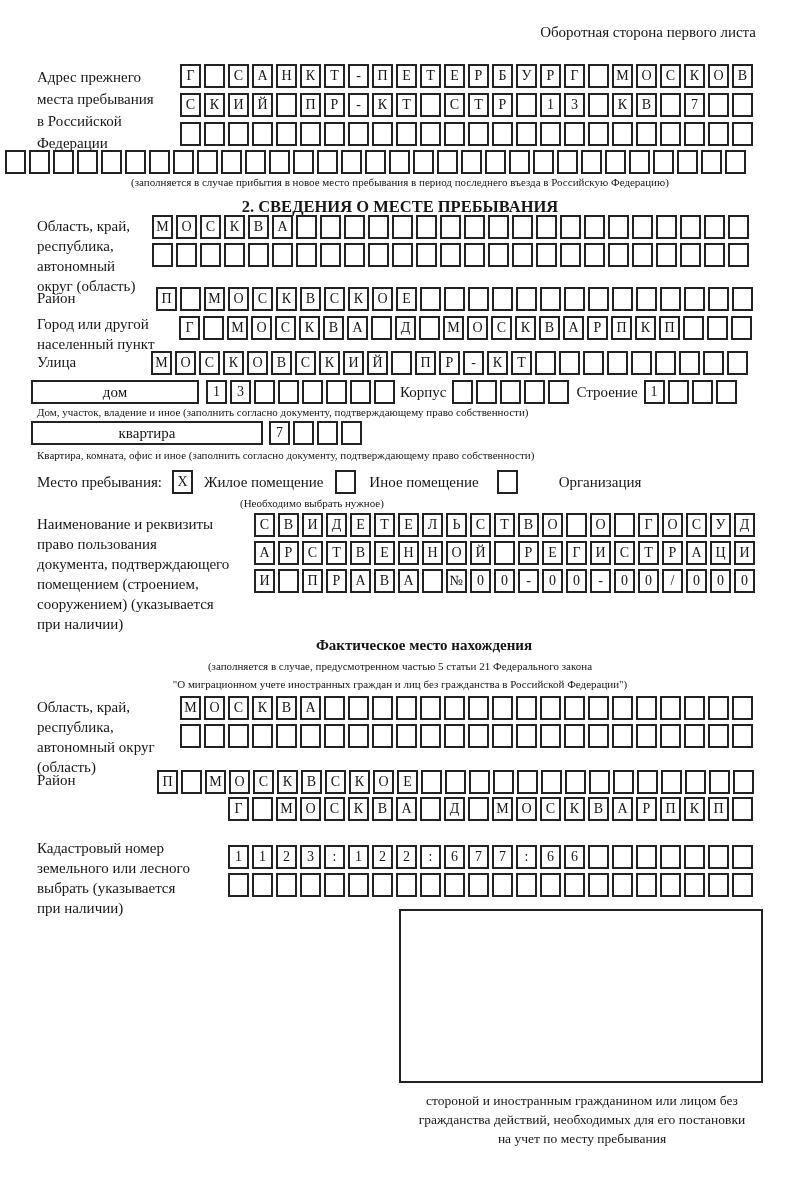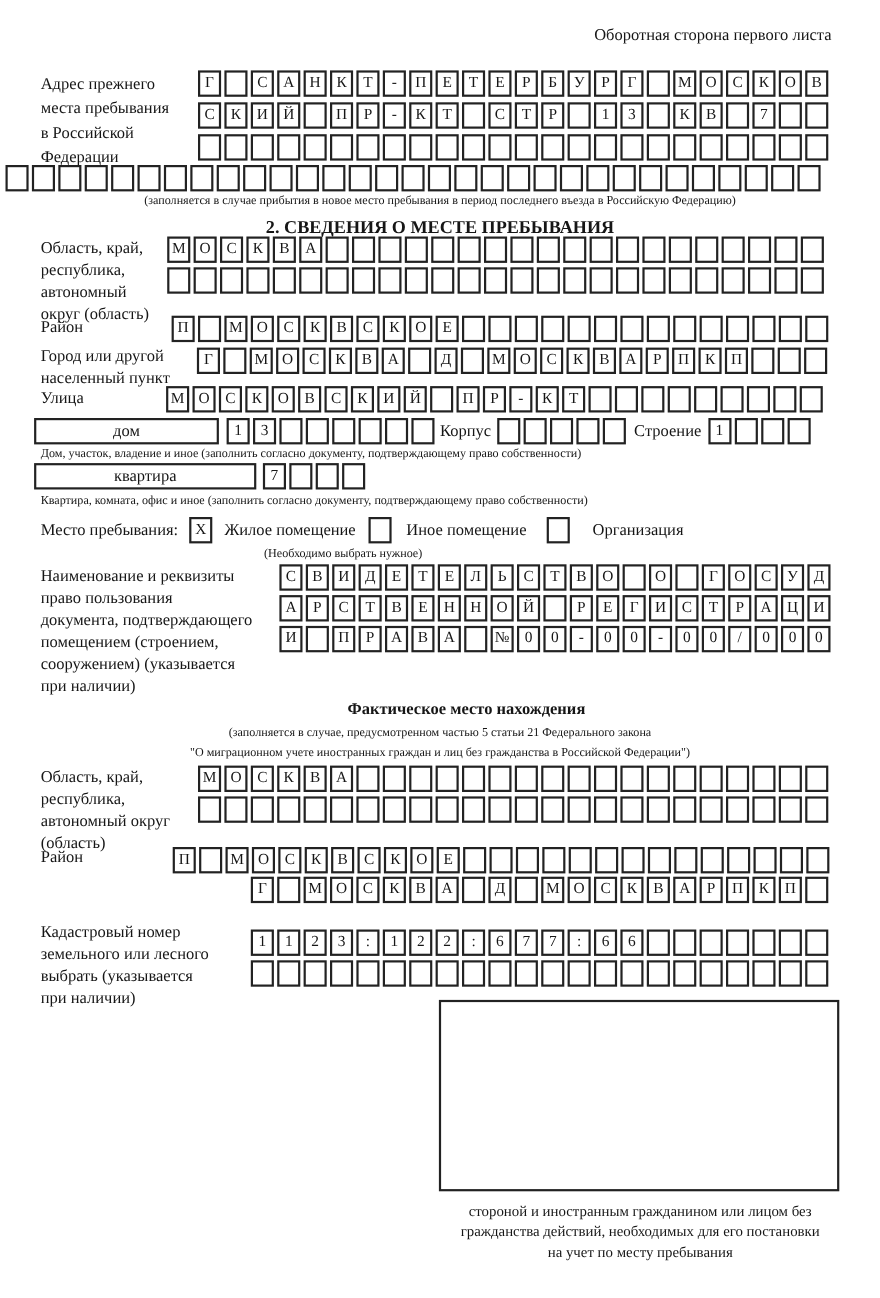--- a/index.html
+++ b/index.html
@@ -327,38 +327,38 @@
     <div class="cells">
         <div class="cb">1</div>
         <div class="cb"></div>
         <div class="cb"></div>
         <div class="cb"></div>
       </div>
   </div>
   <div class="abs cap" style="left:37px;top:406px;">Дом, участок, владение и иное (заполнить согласно документу, подтверждающему право собственности)</div>
 
   <div class="abs hrow" style="left:31px;top:421px;">
-    <div class="wbox" style="width:202px;">квартира</div>
+    <div class="wbox" style="width:232px;">квартира</div>
     <div class="cells" style="margin-left:6px;">
         <div class="cb">7</div>
         <div class="cb"></div>
         <div class="cb"></div>
         <div class="cb"></div>
       </div>
   </div>
   <div class="abs cap" style="left:37px;top:449px;">Квартира, комната, офис и иное (заполнить согласно документу, подтверждающему право собственности)</div>
 
   <div class="abs hrow" style="left:37px;top:470px;">
     <span class="inl">Место пребывания:</span>
     <div class="cb" style="margin-left:10px;">X</div>
     <span class="inl" style="margin-left:8px;">Жилое помещение</span>
     <div class="cb" style="margin-left:12px;"></div>
     <span class="inl" style="margin-left:10px;">Иное помещение</span>
     <div class="cb" style="margin-left:18px;"></div>
-    <span class="inl" style="margin-left:18px;">Организация</span>
+    <span class="inl" style="margin-left:38px;">Организация</span>
   </div>
   <div class="abs cap" style="left:240px;top:497px;">(Необходимо выбрать нужное)</div>
 
   <div class="abs lbl" style="left:37px;top:514px;">
       <div class="ln">Наименование и реквизиты</div>
       <div class="ln">право пользования</div>
       <div class="ln">документа, подтверждающего</div>
       <div class="ln">помещением (строением,</div>
       <div class="ln">сооружением) (указывается</div>
       <div class="ln">при наличии)</div>

